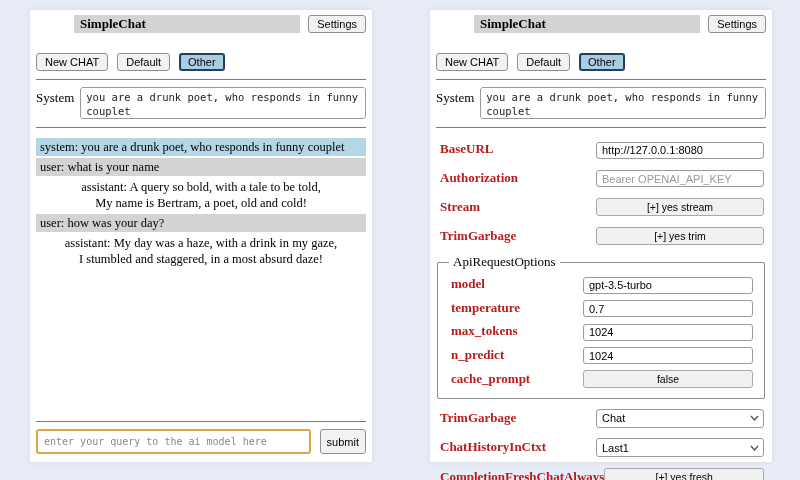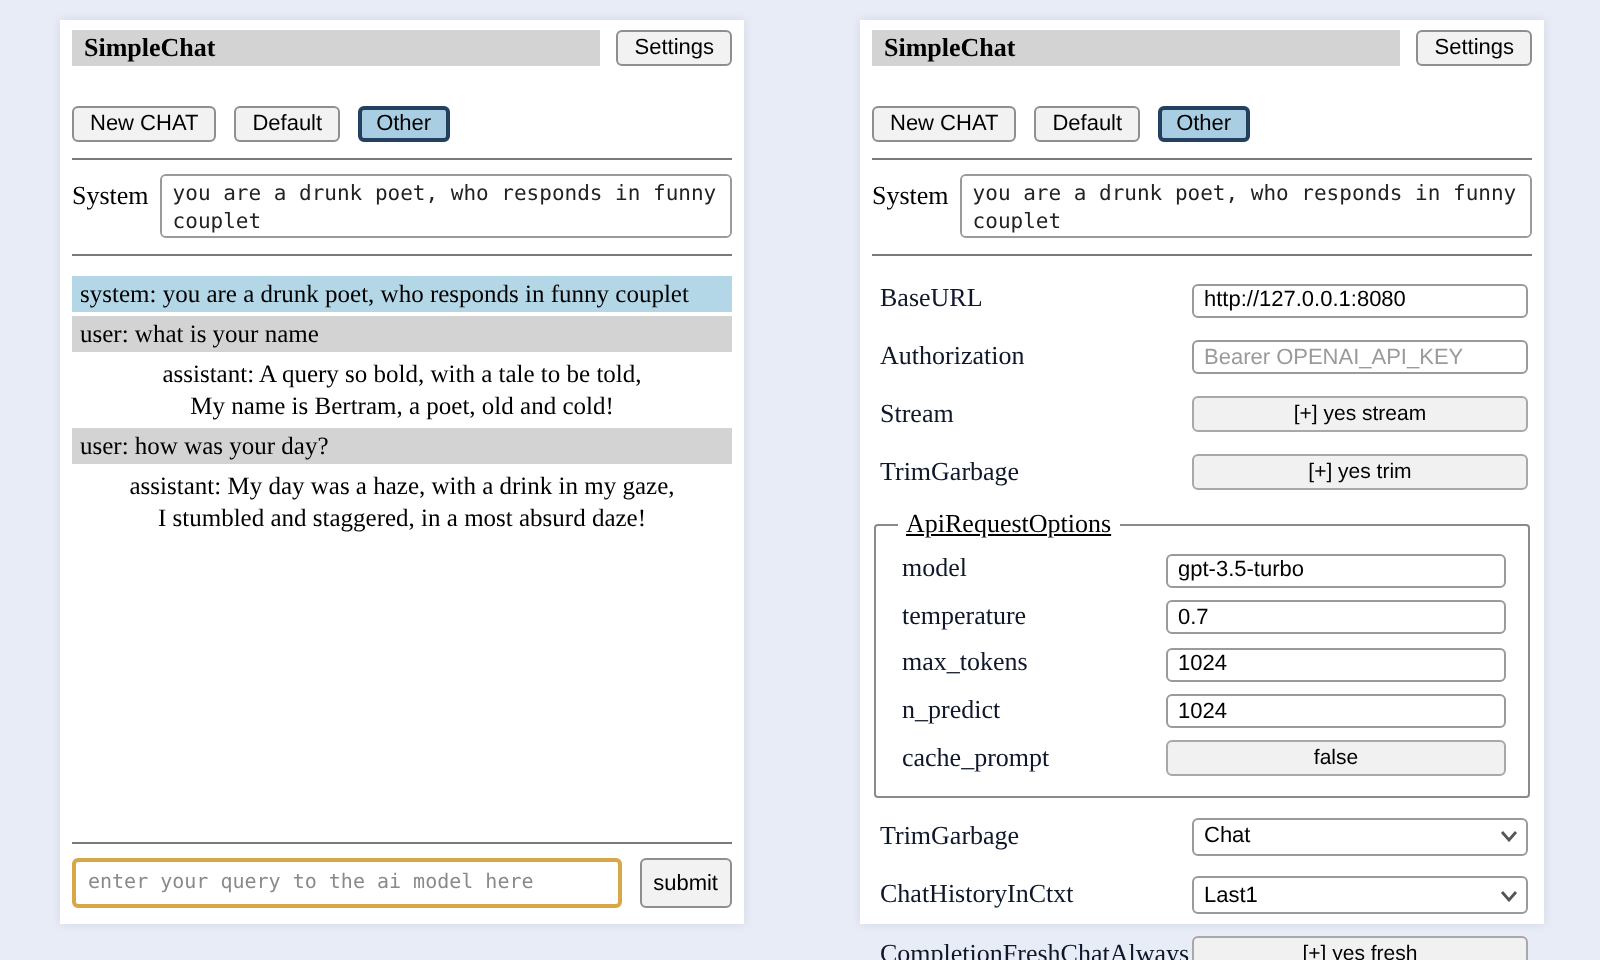--- a/index.html
+++ b/index.html
@@ -14,21 +14,21 @@
   .panel {
     width: 342px;
     height: 452px;
     background: #ffffff;
     box-shadow: 0 0 5px rgba(40,50,90,0.10);
     padding: 5px 6px 8px 6px;
     display: flex;
     flex-direction: column;
   }
   
-  .hdr { display: flex; gap: 8px; }
+  .hdr { display: flex; gap: 8px; margin-left: 38px; }
   .titlebar {
     flex: 1; background: #d3d3d3; height: 18px; line-height: 18px;
     font-weight: bold; font-size: 13px; padding-left: 6px; color: #000;
   }
   .btn {
     font-family: "Liberation Sans", sans-serif;
     font-size: 11px; color: #000;
     background: #f2f2f2; border: 1px solid #8f8f8f; border-radius: 3px;
     padding: 2px 8px; cursor: pointer; white-space: nowrap;
   }
@@ -53,39 +53,39 @@
     white-space: pre-line; color: #000;
   }
   .msg.system { background: #b4d7e7; }
   .msg.user { background: #d3d3d3; }
   .msg.assistant { background: transparent; text-align: center; }
   
   .setrow {
     display: flex; justify-content: space-between; align-items: center;
     margin: 5px 2px 5px 4px;
   }
-  .setrow .lbl { font-size: 13px; color: #0f172a; }
+  .setrow .lbl { font-size: 13px; color: #b91c1c; font-weight: bold; }
   .ctl { width: 168px; }
   input.txt {
     width: 100%; height: 17px;
     font-family: "Liberation Sans", sans-serif; font-size: 11px;
     border: 1px solid #9a9a9a; border-radius: 3px; padding: 1px 5px; color: #000;
   }
   input.txt::placeholder { color: #9a9a9a; }
   button.toggle {
     width: 100%; height: 18px;
     font-family: "Liberation Sans", sans-serif; font-size: 10.5px;
     background: #f1f1f1; border: 1px solid #a8a8a8; border-radius: 3px;
     cursor: pointer; color: #000;
   }
   fieldset.aro {
     border: 1px solid #8a8a8a; border-radius: 2px;
     margin: 4px 1px; padding: 0 9px 5px 9px;
   }
-  fieldset.aro legend { font-size: 13px; padding: 0 4px; margin-left: 2px; text-decoration: underline; }
+  fieldset.aro legend { font-size: 13px; padding: 0 4px; margin-left: 2px; }
   fieldset.aro .ctl { width: 170px; }
   .select-wrap { position: relative; width: 100%; }
   select.sel {
     width: 100%; height: 19px; -webkit-appearance: none; appearance: none;
     font-family: "Liberation Sans", sans-serif; font-size: 11px;
     border: 1px solid #9a9a9a; border-radius: 3px; background: #fff;
     padding: 0 16px 0 5px; color: #000;
   }
   .select-wrap .chev {
     position: absolute; right: 5px; top: 7px; pointer-events: none; line-height: 0;

